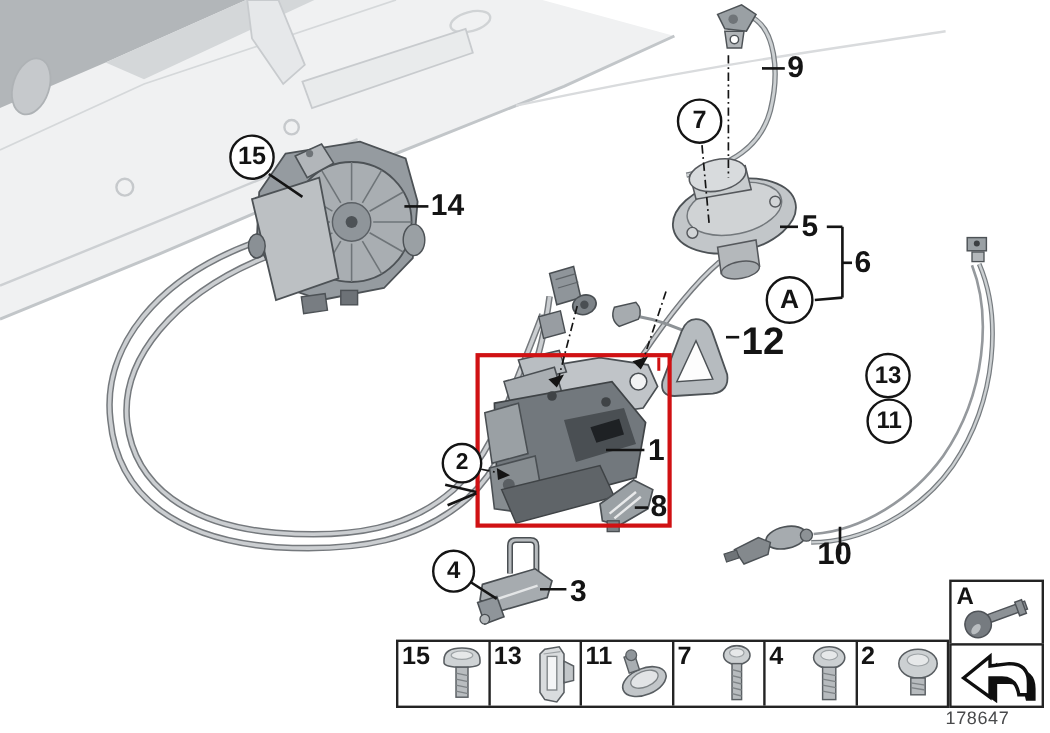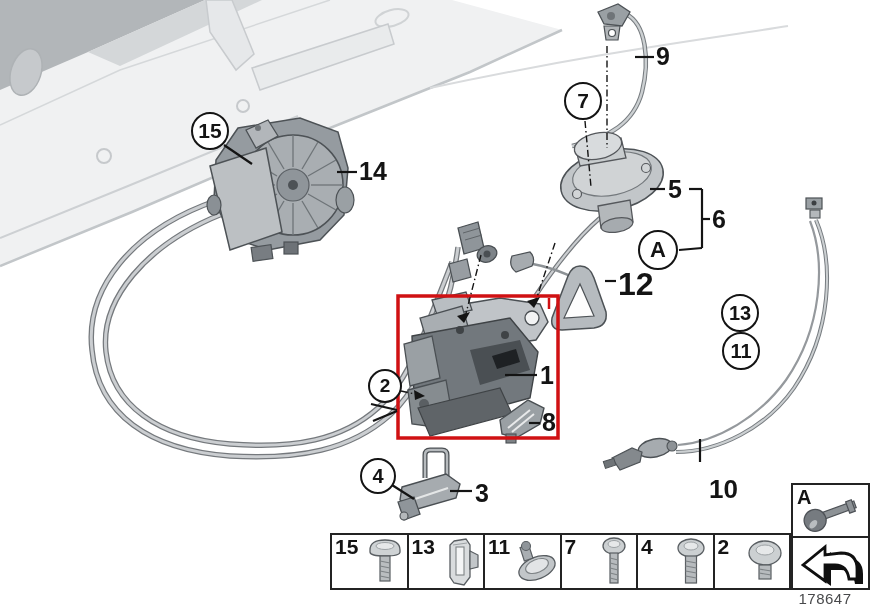--- a/index.html
+++ b/index.html
@@ -16,21 +16,21 @@
          padding:1px 1px 1px 3px;box-sizing:border-box;}
   .lcell:last-child{border-right:none;}
   .lnum{font-weight:bold;font-size:21px;color:#141414;align-self:flex-start;line-height:1.05;}
   .licon{margin-left:auto;margin-right:1px;}
   .keybox{position:absolute;left:791px;top:483px;width:79px;height:55px;border:2px solid #232323;
           box-sizing:border-box;background:#ffffff;z-index:6;}
   .keybox .lnum{position:absolute;left:4px;top:2px;font-size:20px;}
   .arrowbox{position:absolute;left:791px;top:536px;width:79px;height:54px;border:2px solid #232323;
             box-sizing:border-box;background:#ffffff;display:flex;align-items:center;
             justify-content:center;z-index:7;}
-  .docnum{position:absolute;left:788px;top:590px;width:74px;text-align:center;font-size:15px;
+  .docnum{position:absolute;left:788px;top:590px;width:74px;text-align:left;font-size:15px;
           color:#48494b;letter-spacing:0.5px;z-index:5;}
 </style>
 </head>
 <body>
 
 <div class="stage">
 
   <svg class="art" width="875" height="611" viewBox="0 0 875 611">
 
     <g>
@@ -212,21 +212,21 @@
   <div class="circ" style="left:722px;top:332px;width:38px;height:38px;font-size:20px;">11</div>
 
   <div class="lbl" style="left:359px;top:159px;font-size:25px;">14</div>
   <div class="lbl" style="left:656px;top:44px;font-size:25px;">9</div>
   <div class="lbl" style="left:668px;top:177px;font-size:25px;">5</div>
   <div class="lbl" style="left:712px;top:207px;font-size:25px;">6</div>
   <div class="lbl" style="left:618px;top:268px;font-size:32px;">12</div>
   <div class="lbl" style="left:540px;top:363px;font-size:25px;">1</div>
   <div class="lbl" style="left:542px;top:410px;font-size:25px;">8</div>
   <div class="lbl" style="left:475px;top:481px;font-size:25px;">3</div>
-  <div class="lbl" style="left:681px;top:476px;font-size:26px;margin-left:28px;">10</div>
+  <div class="lbl" style="left:681px;top:448px;font-size:26px;">10</div>
 
   <div class="legend">
     <div class="lcell">
       <span class="lnum">15</span>
       <svg class="licon" width="40" height="50" viewBox="0 0 40 50">
         <path d="M5,13 Q5,3 20,3 Q35,3 35,13 L35,15 Q35,19 20,19 Q5,19 5,15 Z" fill="#cfd3d5" stroke="#595e62" stroke-width="1.3"></path>
         <ellipse cx="20" cy="9" rx="9" ry="3.5" fill="#e6e8e9" stroke="#9da2a5" stroke-width="1"></ellipse>
         <rect x="15" y="19" width="10" height="25" fill="#b9bdc0" stroke="#595e62" stroke-width="1.2"></rect>
         <g stroke="#7e8386" stroke-width="1.1">
           <line x1="15" y1="24" x2="25" y2="26"></line>

